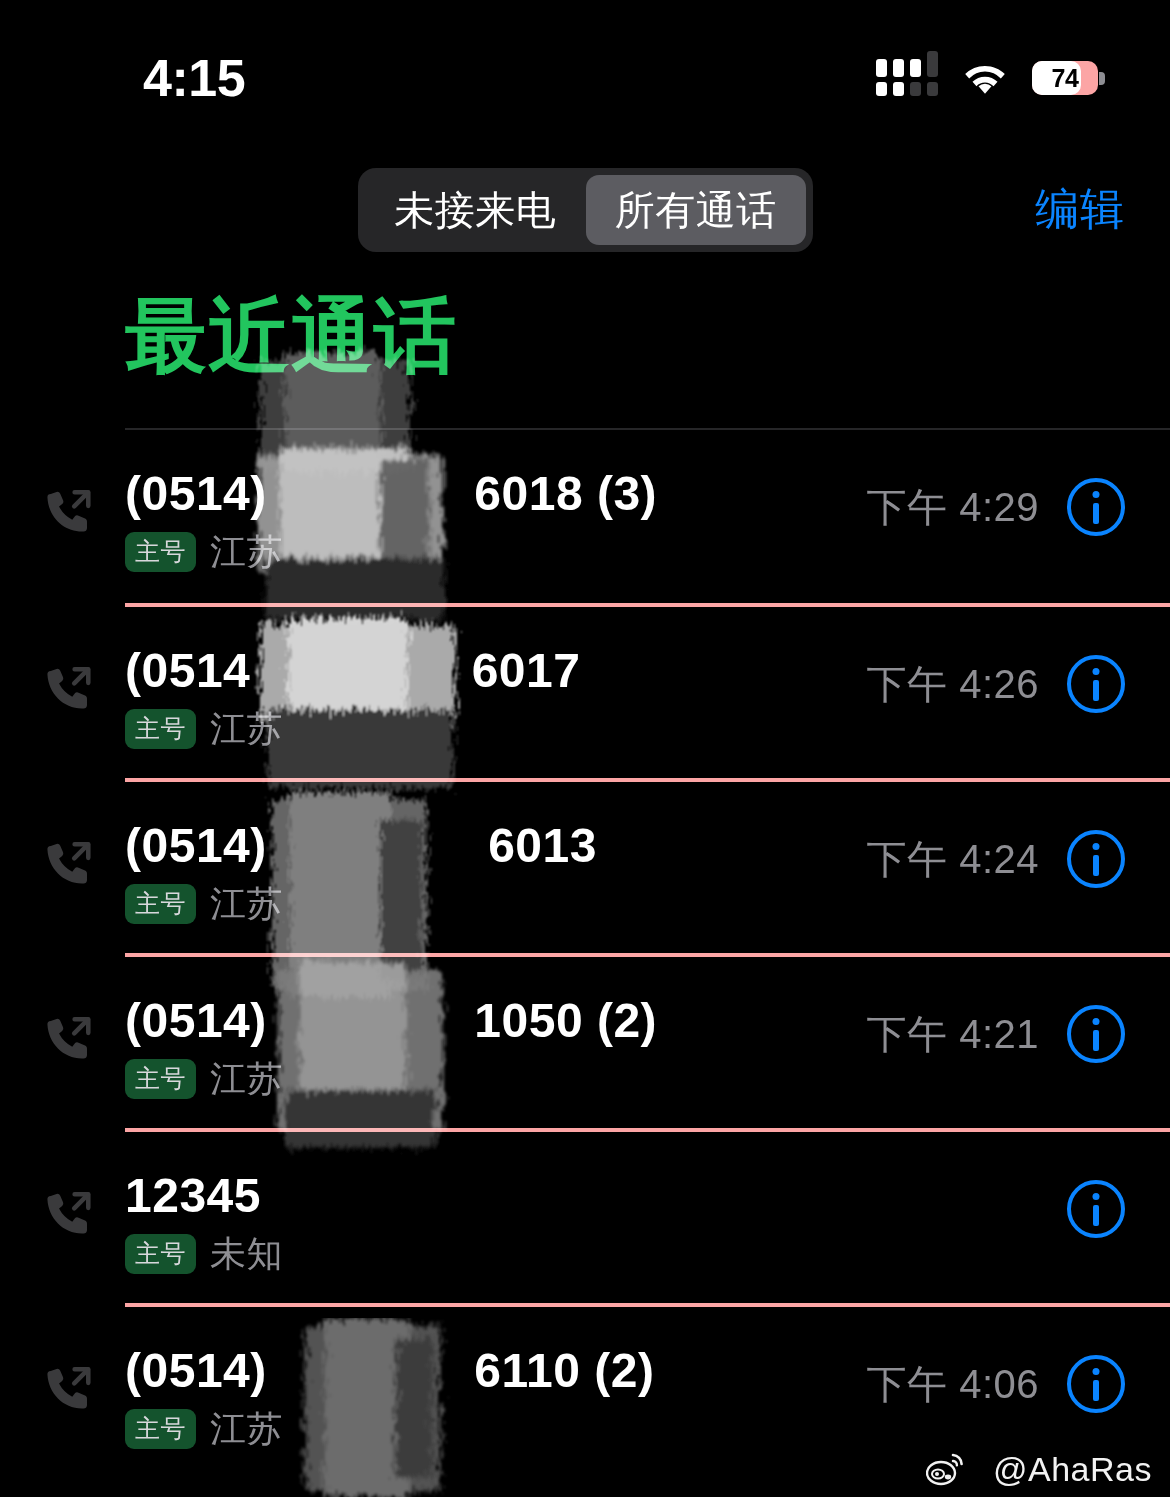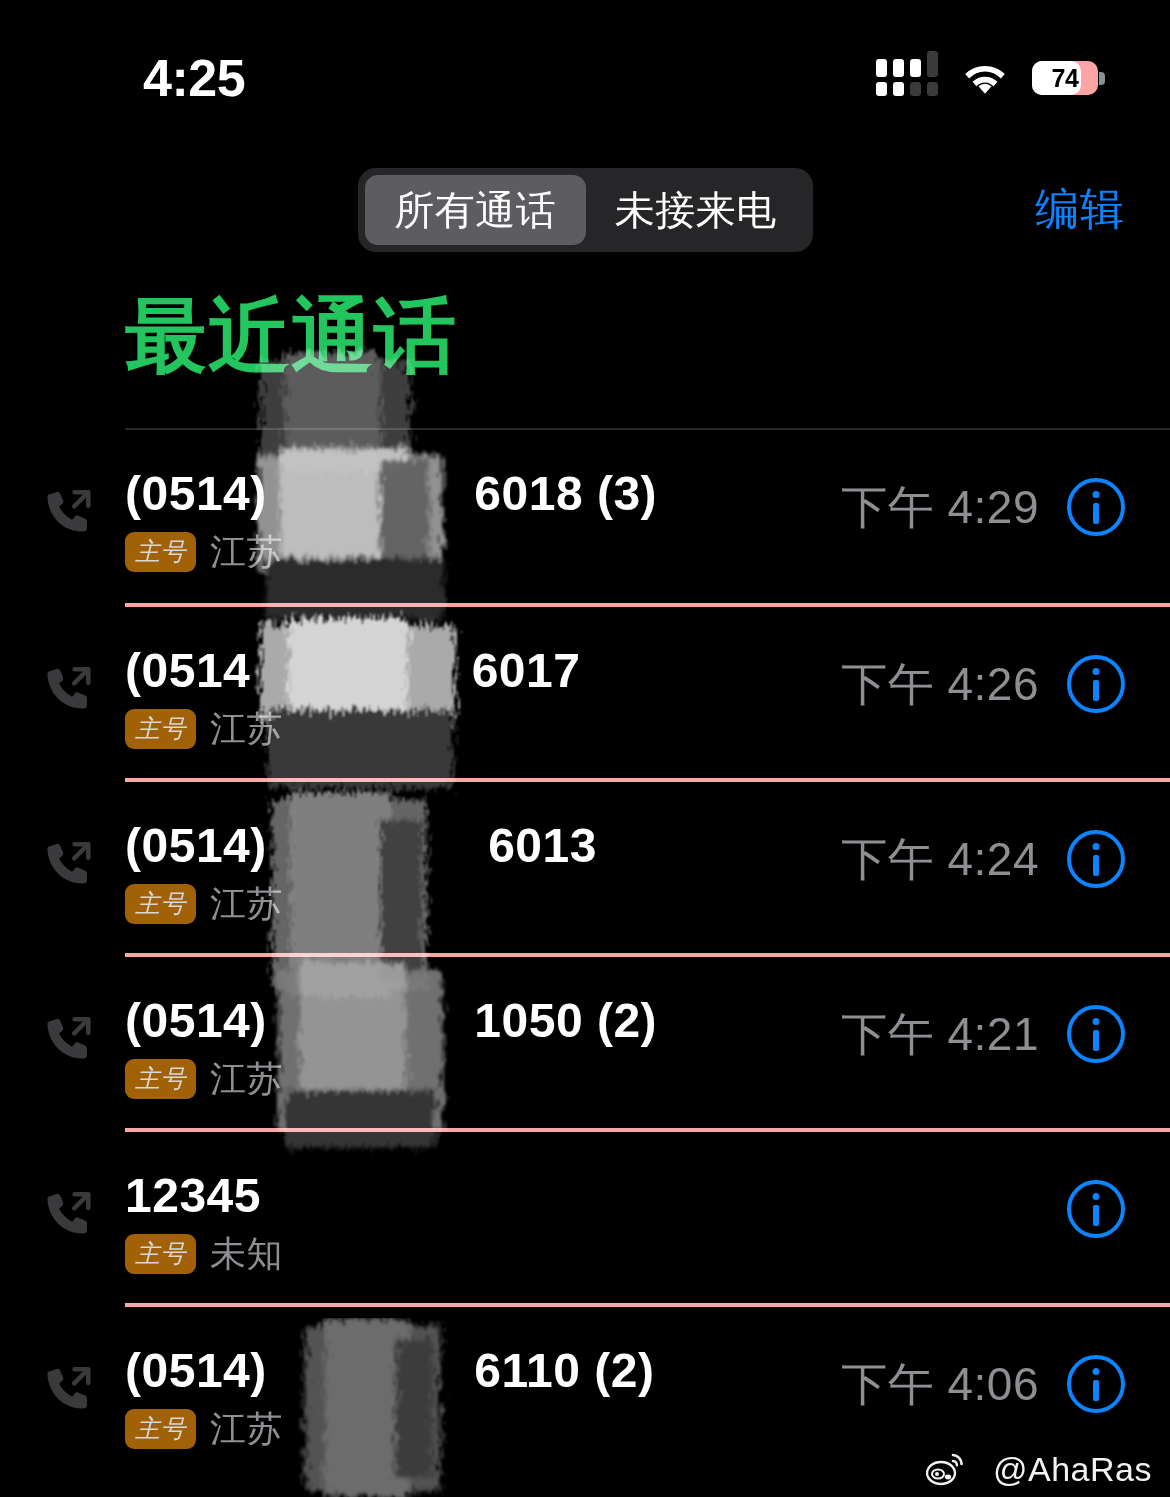--- a/index.html
+++ b/index.html
@@ -204,47 +204,46 @@
   }
 
   .row-sub {
     display: flex;
     align-items: center;
     gap: 14px;
     margin-top: 4px;
     height: 44px;
   }
   .sim-badge {
-    background: #a16207;
+    background: #14532d;
     color: #d8d8dc;
     font-size: 25px;
     border-radius: 9px;
     padding: 4px 10px 6px;
     line-height: 30px;
     letter-spacing: 0.5px;
-    font-style: italic;
   }
   .row-location {
     font-size: 36px;
     color: #8e8e93;
     letter-spacing: 0.5px;
     line-height: 44px;
     white-space: nowrap;
   }
 
   .row-right {
     position: absolute;
     right: 45px;
     top: 48px;
     display: flex;
     align-items: center;
     gap: 28px;
   }
   .row-time {
-    font-size: 46px;
+    font-size: 40px;
     color: #8e8e93;
     letter-spacing: 0.5px;
     line-height: 56px;
     white-space: nowrap;
   }
   .info-button {
     width: 58px;
     height: 58px;
     border: 4px solid #0a84ff;
     border-radius: 50%;
@@ -293,21 +292,21 @@
     font-size: 34px;
     color: #f2f2f2;
     letter-spacing: 0.5px;
     line-height: 40px;
   }
 </style>
 </head>
 <body>
 
 <div id="status-bar">
-  <div id="status-time">4:25</div>
+  <div id="status-time">4:15</div>
 
   <div id="status-right">
     <div class="signal-grid">
       <i class="r1"></i>
         <i class="r1"></i>
         <i class="r1"></i>
         <i class="r1 tall dim"></i>
       <i class="r2"></i>
         <i class="r2"></i>
         <i class="r2 dim"></i>
@@ -323,22 +322,22 @@
     <div class="battery">
       <div class="fill"></div>
       <div class="nub"></div>
       <div class="pct">74</div>
     </div>
   </div>
 </div>
 
 <div id="nav-bar">
   <div id="segmented">
+    <div class="seg">未接来电</div>
     <div class="seg active">所有通话</div>
-    <div class="seg">未接来电</div>
   </div>
   <div id="edit-button">编辑</div>
 </div>
 
 <div id="page-title">最近通话</div>
 
 <div id="call-list">
     <div class="call-row">
       <svg class="call-icon" viewBox="0 0 24 24">
         <path d="M6.6 2.2c.6 0 1.1.35 1.35.9l1.3 3a1.5 1.5 0 0 1-.4 1.75L7.4 9a14 14 0 0 0 6.1 6.1l1.15-1.45a1.5 1.5 0 0 1 1.75-.4l3 1.3c.55.25.9.75.9 1.35v3.1c0 .9-.75 1.6-1.65 1.55C9.6 20.9 2.5 13.8 2.05 4.9A1.55 1.55 0 0 1 3.6 3.25z" fill="#3a3a3c"></path>

